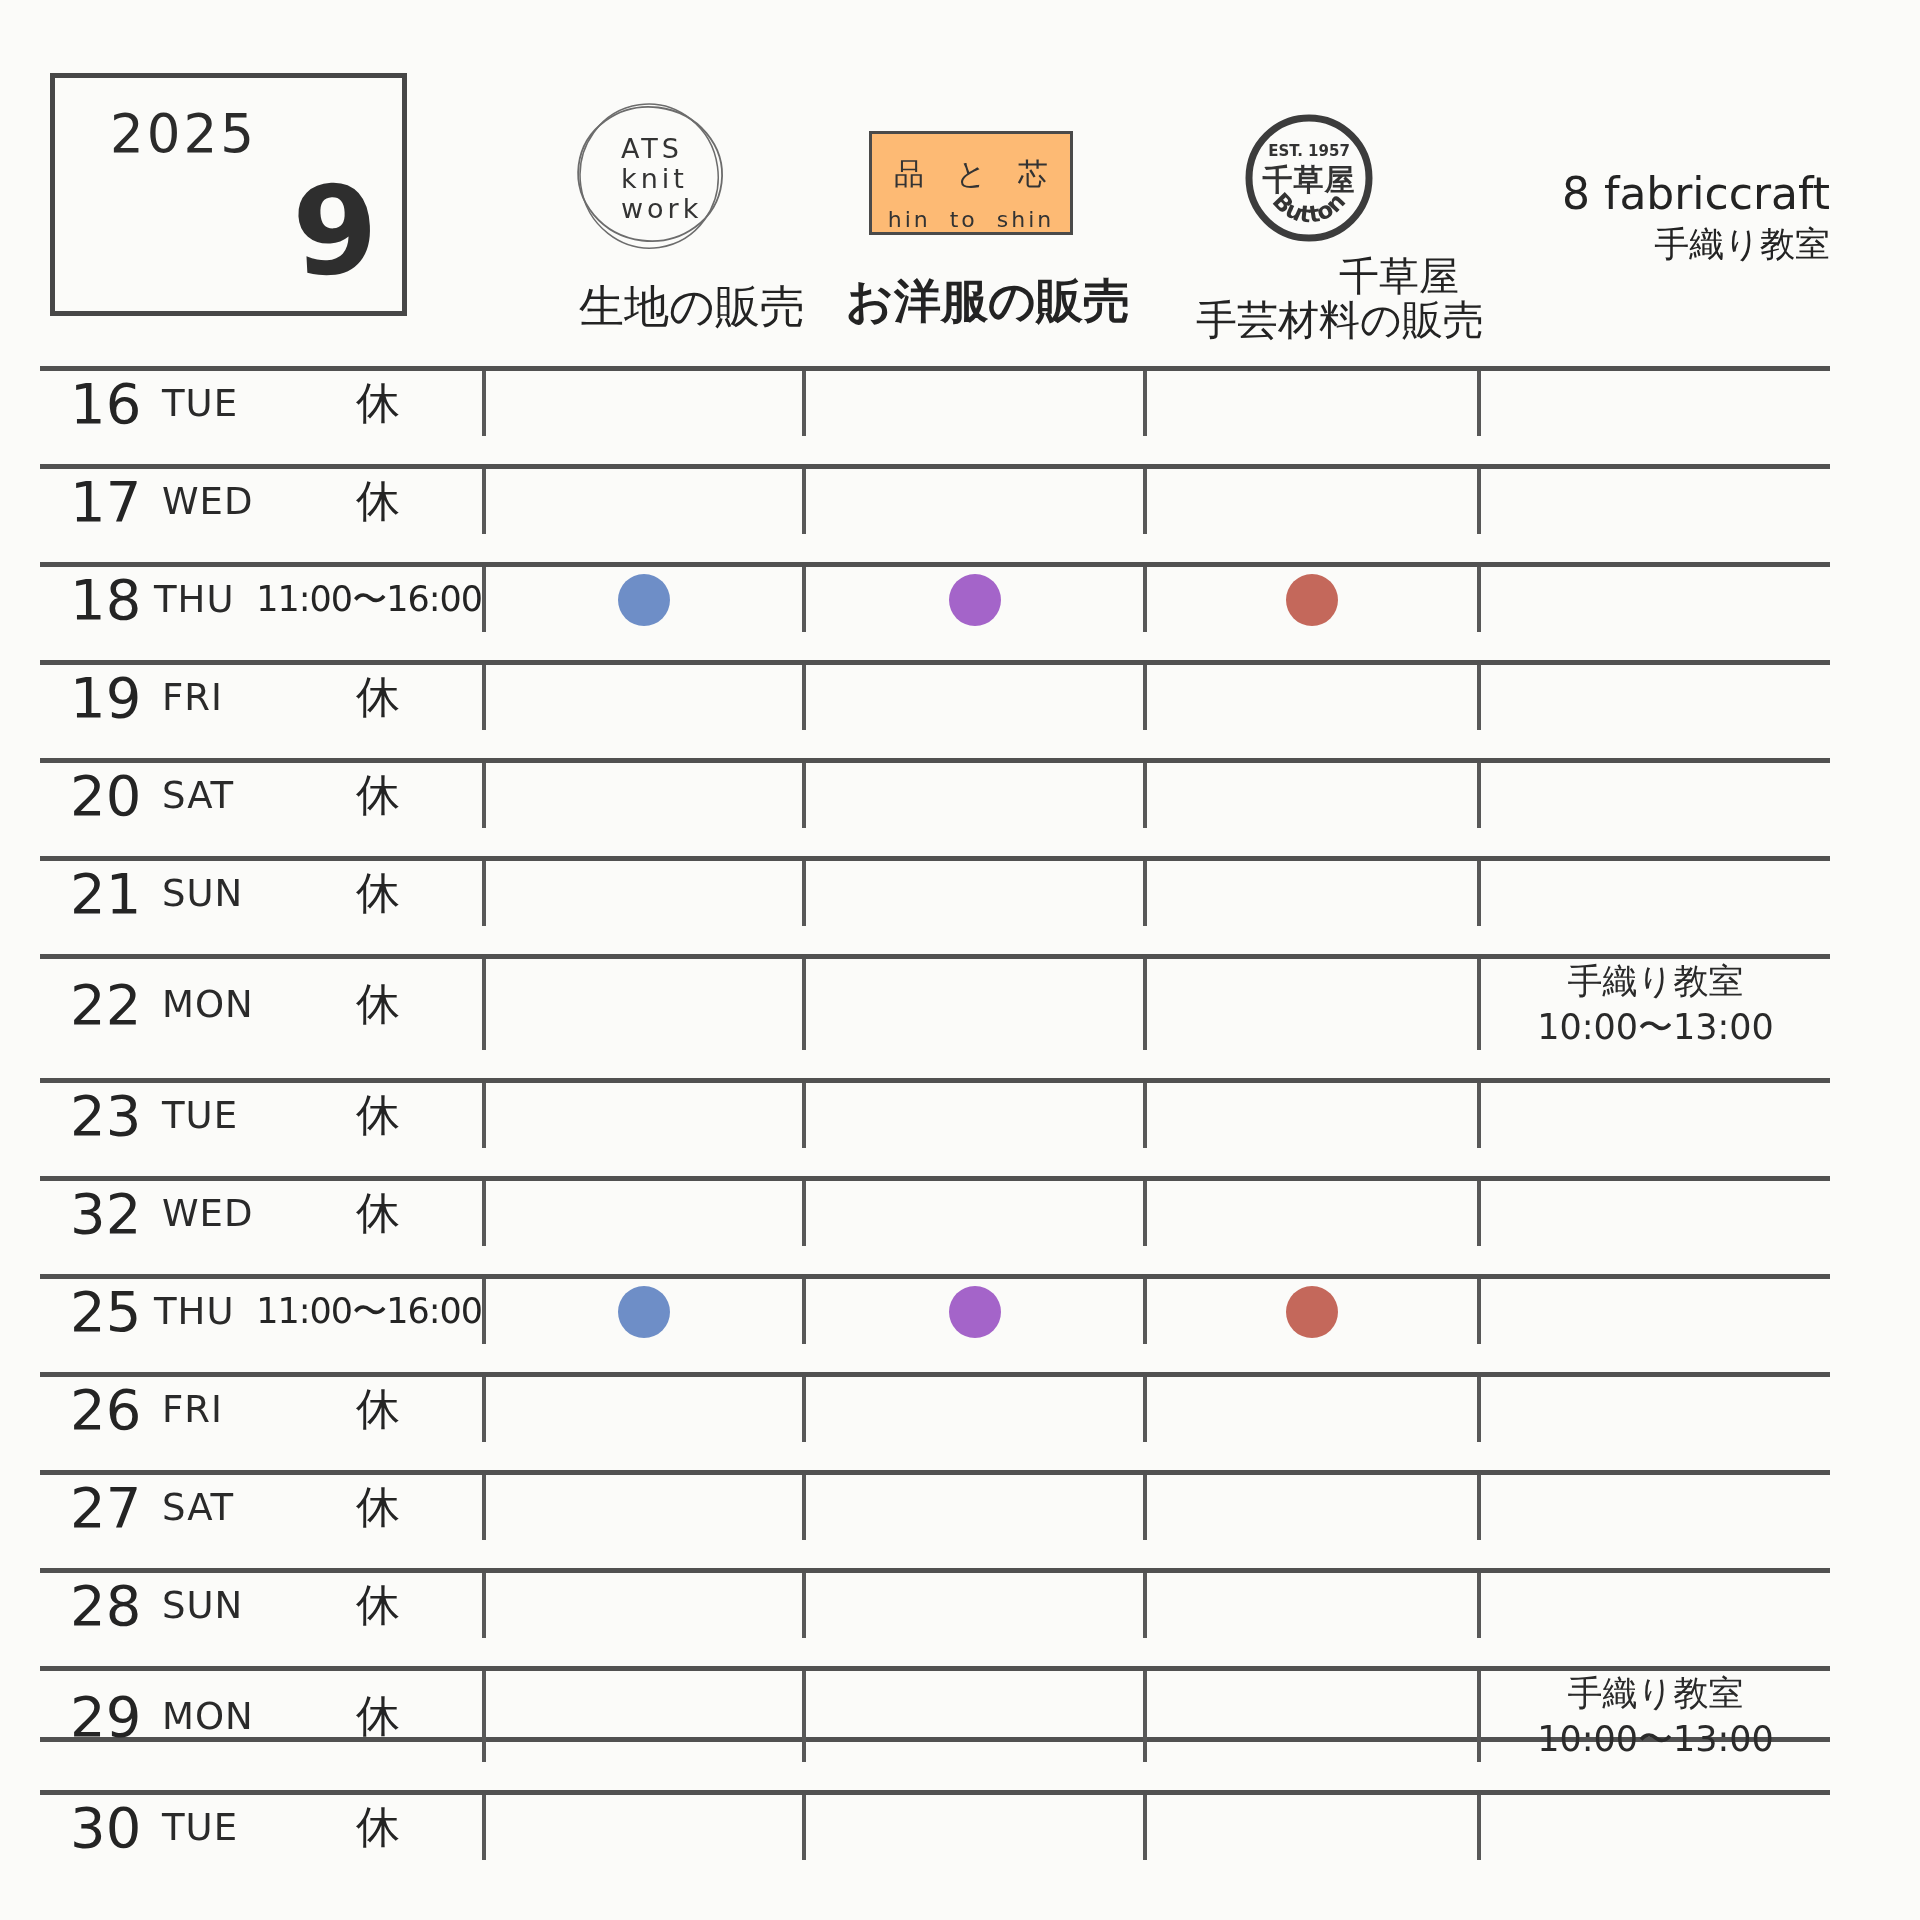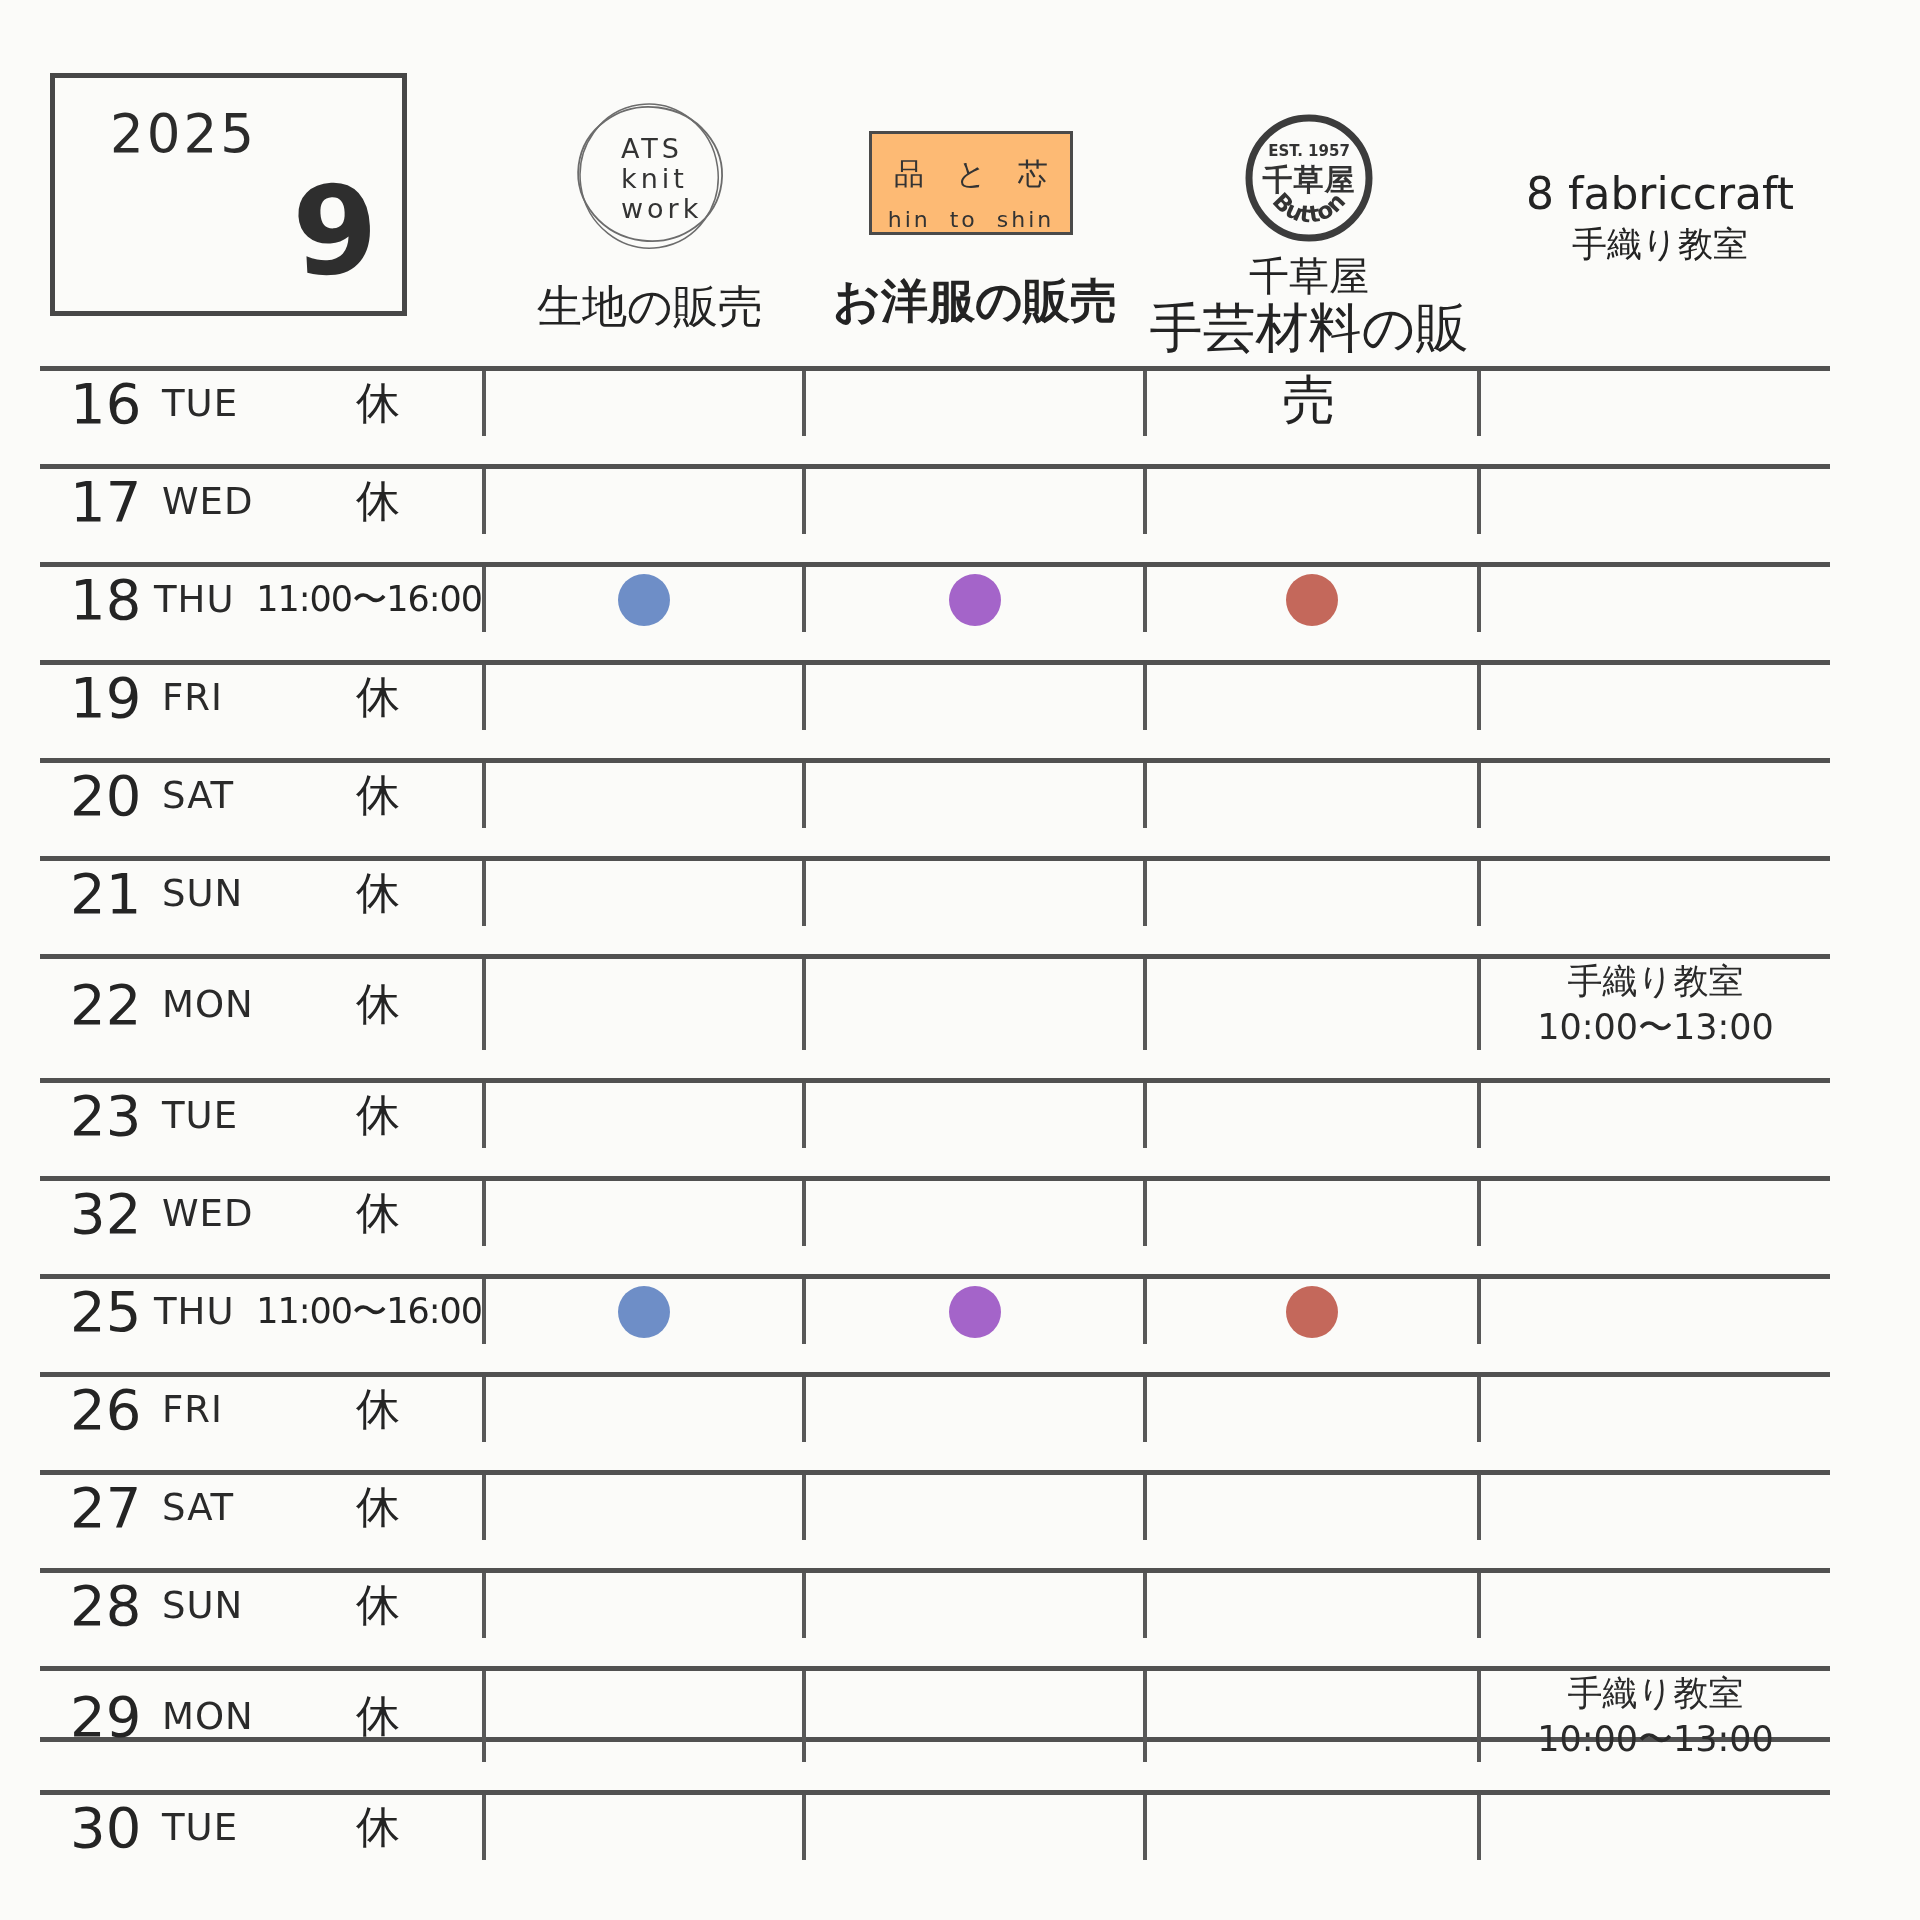--- a/index.html
+++ b/index.html
@@ -18,33 +18,33 @@
   }
   .year-text{position:absolute;left:55px;top:25px;font-size:53px;letter-spacing:3px;color:#2b2b2b;}
   .month-text{
     position:absolute;left:238px;top:82px;font-size:122px;font-weight:600;
     color:#2e2e2e;transform:rotate(-3deg);
   }
 
   
   svg text{font-family:"DejaVu Sans","Liberation Sans",sans-serif;fill:#333;}
   .ats-svg{left:573px;top:98px;}
-  .caption{position:absolute;text-align:center;color:#232323;}
+  .caption{position:absolute;text-align:right;color:#232323;}
   .cap-ats{left:495px;top:277px;width:310px;font-size:45px;}
   .hin-box{
     left:869px;top:131px;width:204px;height:104px;box-sizing:border-box;
     border:3px solid #4a4a4a;display:flex;flex-direction:column;
     align-items:center;justify-content:flex-end;gap:12px;background:#fdba74;
   }
   .hin-kanji{font-size:30px;color:#333;word-spacing:22px;white-space:nowrap;}
   .hin-romaji{font-size:22px;color:#333;letter-spacing:3px;word-spacing:9px;white-space:nowrap;}
   .cap-hin{left:820px;top:270px;width:310px;font-size:47px;font-weight:600;}
   .stamp-svg{left:1241px;top:110px;}
   .cap-chigusaya1{left:1159px;top:249px;width:300px;font-size:40px;}
-  .cap-chigusaya2{left:1134px;top:293px;width:350px;font-size:53px;}
+  .cap-chigusaya2{left:1134px;top:293px;width:350px;font-size:41px;}
   .fab-title{left:1490px;top:168px;width:340px;font-size:44px;font-weight:500;}
   .fab-sub{left:1490px;top:221px;width:340px;font-size:35px;}
 
   
   .table{
     left:40px;top:366px;width:1790px;height:1376px;
     display:flex;flex-direction:column;
     border-bottom:5px solid #515151;box-sizing:border-box;gap:28px;
   }
   .row{flex:1;display:flex;border-top:5px solid #515151;box-sizing:border-box;}

